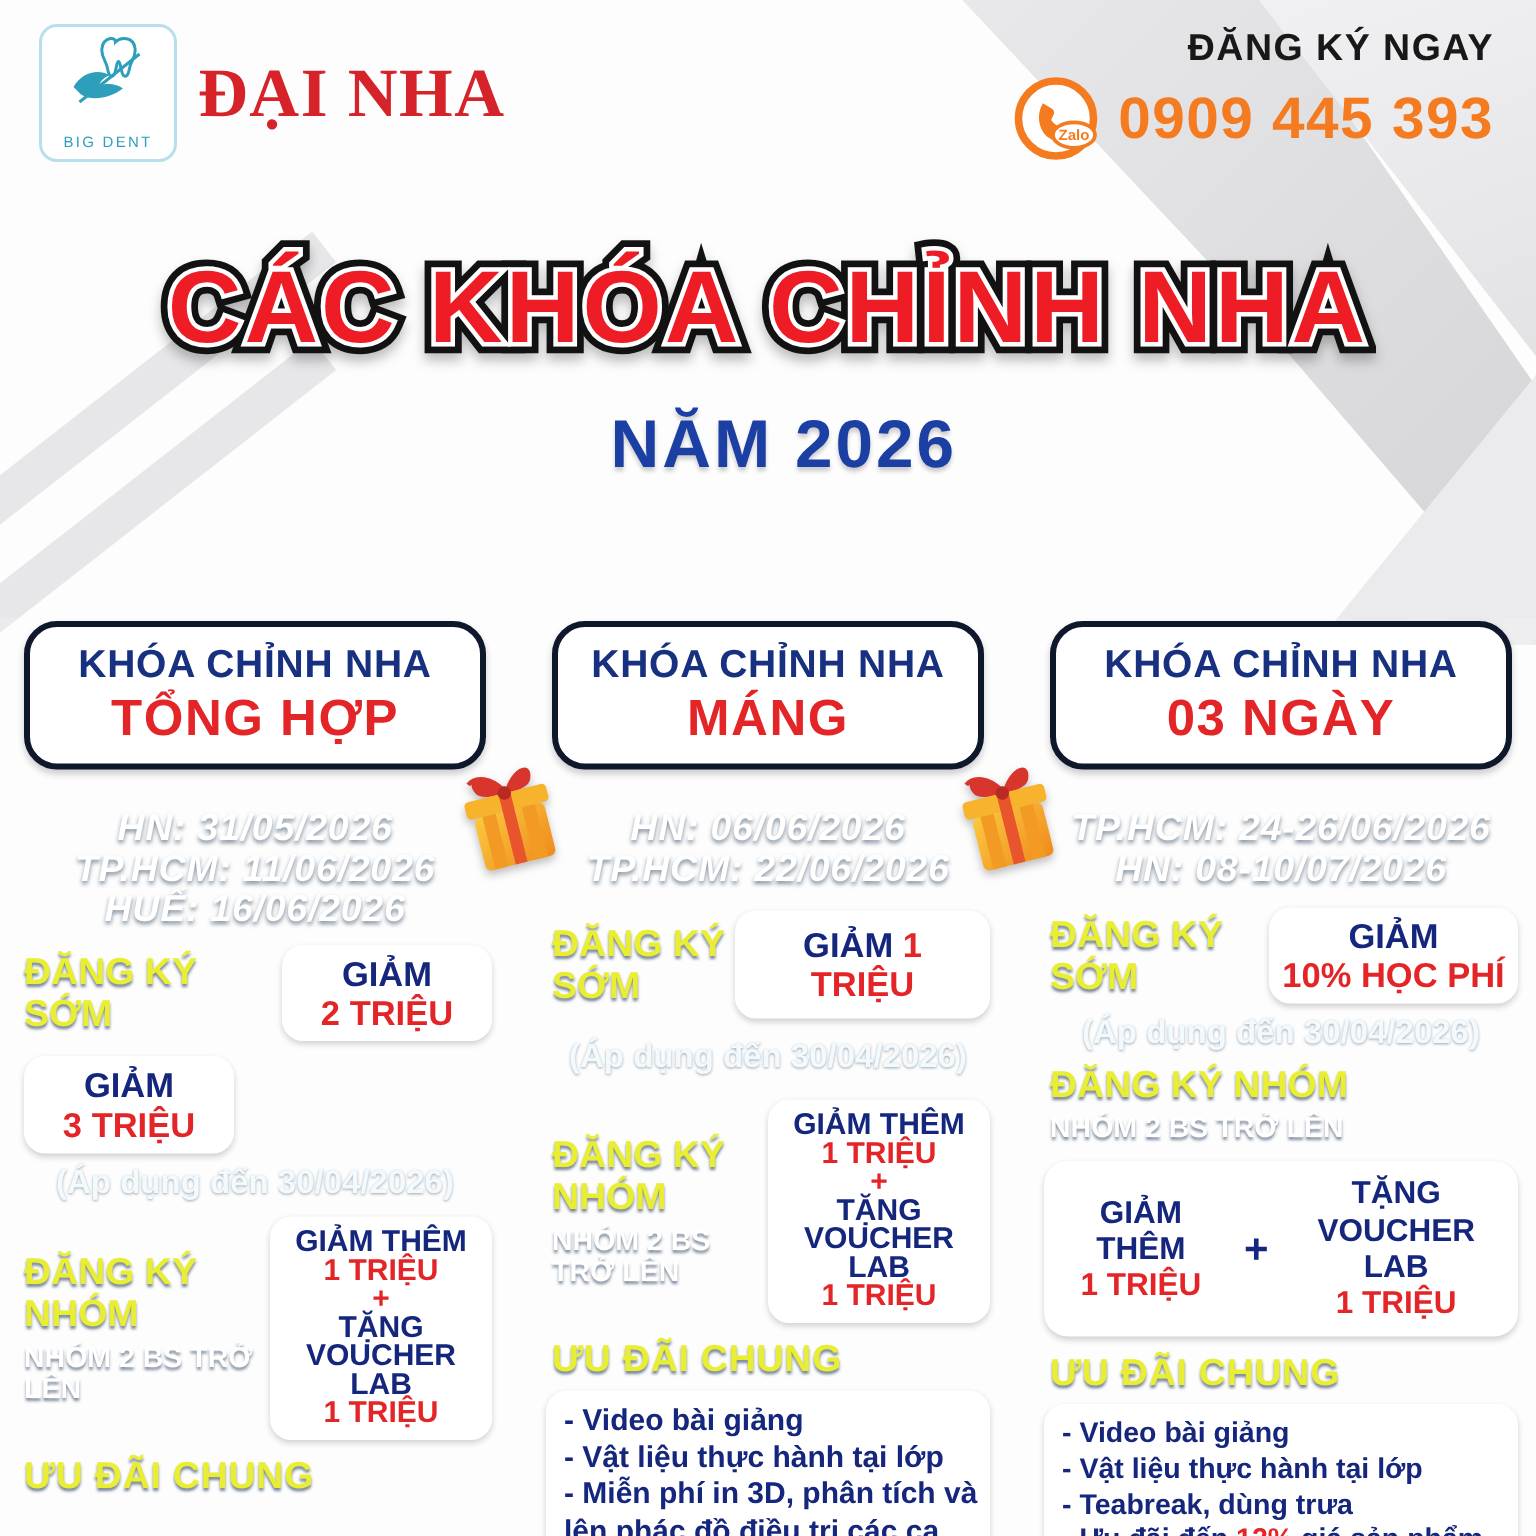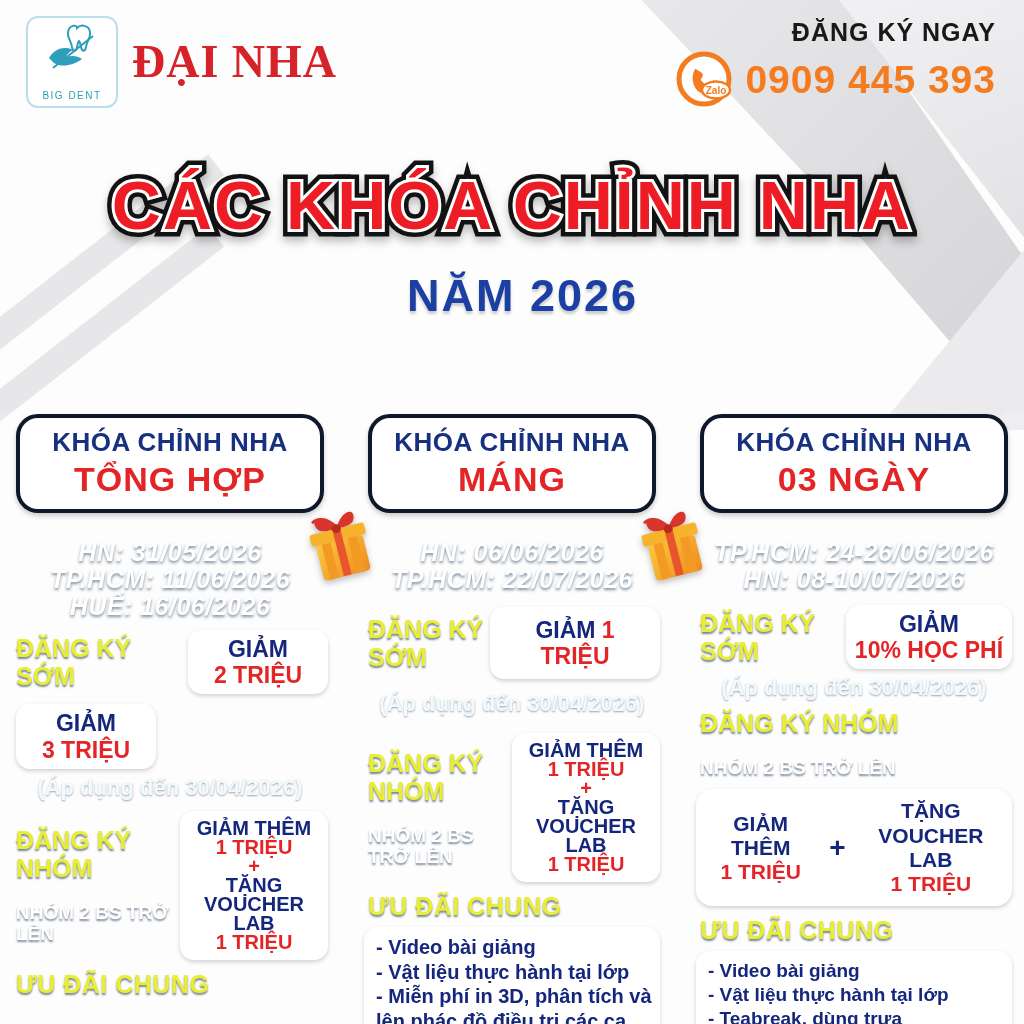--- a/index.html
+++ b/index.html
@@ -61,21 +61,21 @@
     text-align:center;padding:9px 2px 10px;box-shadow:0 3px 5px rgba(0,0,0,.2);}
   .course-top{font-size:26px;font-weight:800;color:#17307f;letter-spacing:.5px;}
   .course-sub{font-size:34px;font-weight:900;color:#e42528;margin-top:2px;letter-spacing:1px;}
 
   .dates{margin-top:26px;text-align:center;color:#fff;font-weight:800;font-style:italic;}
   .dates > div{font-size:25px;line-height:27px;text-shadow:0 2px 3px rgba(8,40,70,.5);letter-spacing:.5px;}
 
   .offer-row{display:flex;align-items:center;margin:10px 12px 0 16px;}
   .offer-label{flex:1;font-size:25px;font-weight:800;color:#e9ee33;line-height:1.12;text-shadow:0 2px 2px rgba(8,35,70,.55);padding-right:6px;}
   .offer-label.small{font-size:23px;}
-  .group-sub{font-size:19px;font-weight:800;color:#fff;margin-top:20px;text-shadow:0 2px 2px rgba(8,35,70,.5);}
+  .group-sub{font-size:19px;font-weight:800;color:#fff;margin-top:5px;text-shadow:0 2px 2px rgba(8,35,70,.5);}
 
   .badge{background:#fff;border-radius:14px;padding:6px 8px;text-align:center;font-weight:800;box-shadow:0 2px 4px rgba(0,0,0,.18);}
   .badge > div{font-size:23px;line-height:1.14;}
   .badge.w128{width:124px;flex:none;}
   .badge.w150{width:150px;flex:none;}
   .badge.tall{width:140px;flex:none;padding:8px 4px;}
   .badge.tall > div{font-size:20px;line-height:19px;}
   .badge.oneline{padding:10px 10px;}
   .badge.oneline > div{font-size:23px;}
 
@@ -190,21 +190,21 @@
   </section>
 
   <section class="col col-2">
     <div class="panel"></div>
     <div class="course-card">
       <div class="course-top">KHÓA CHỈNH NHA</div>
       <div class="course-sub">MÁNG</div>
     </div>
     <div class="dates">
         <div>HN: 06/06/2026</div>
-        <div>TP.HCM: 22/07/2026</div>
+        <div>TP.HCM: 22/06/2026</div>
       </div>
     <div class="offer-row" style="margin-top:14px;">
       <div class="offer-label">ĐĂNG KÝ SỚM</div>
       <div class="badge w150 oneline">
           <div><span class="seg-n">GIẢM </span><span class="seg-r">1 TRIỆU</span></div>
         </div>
     </div>
     <div class="note" style="margin-top:12px;">(Áp dụng đến 30/04/2026)</div>
     <div class="offer-row" style="margin-top:16px;">
       <div class="offer-label">

